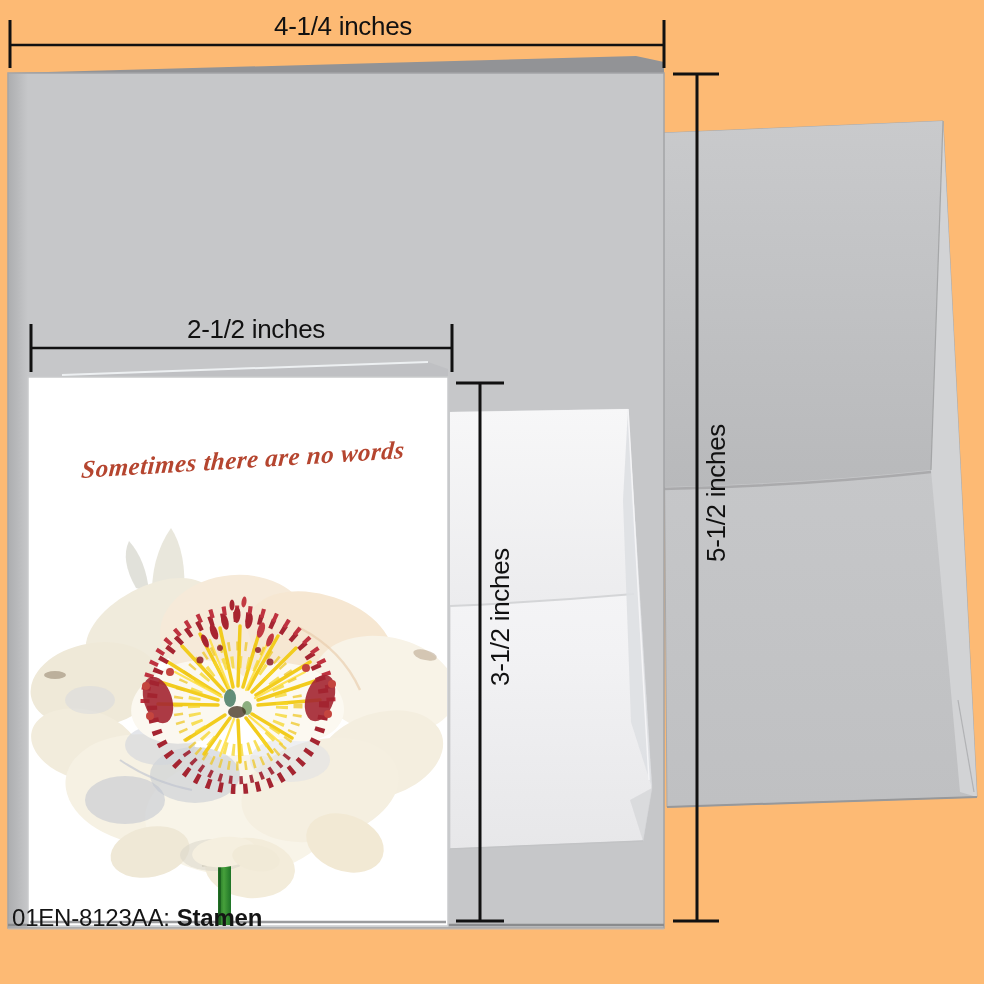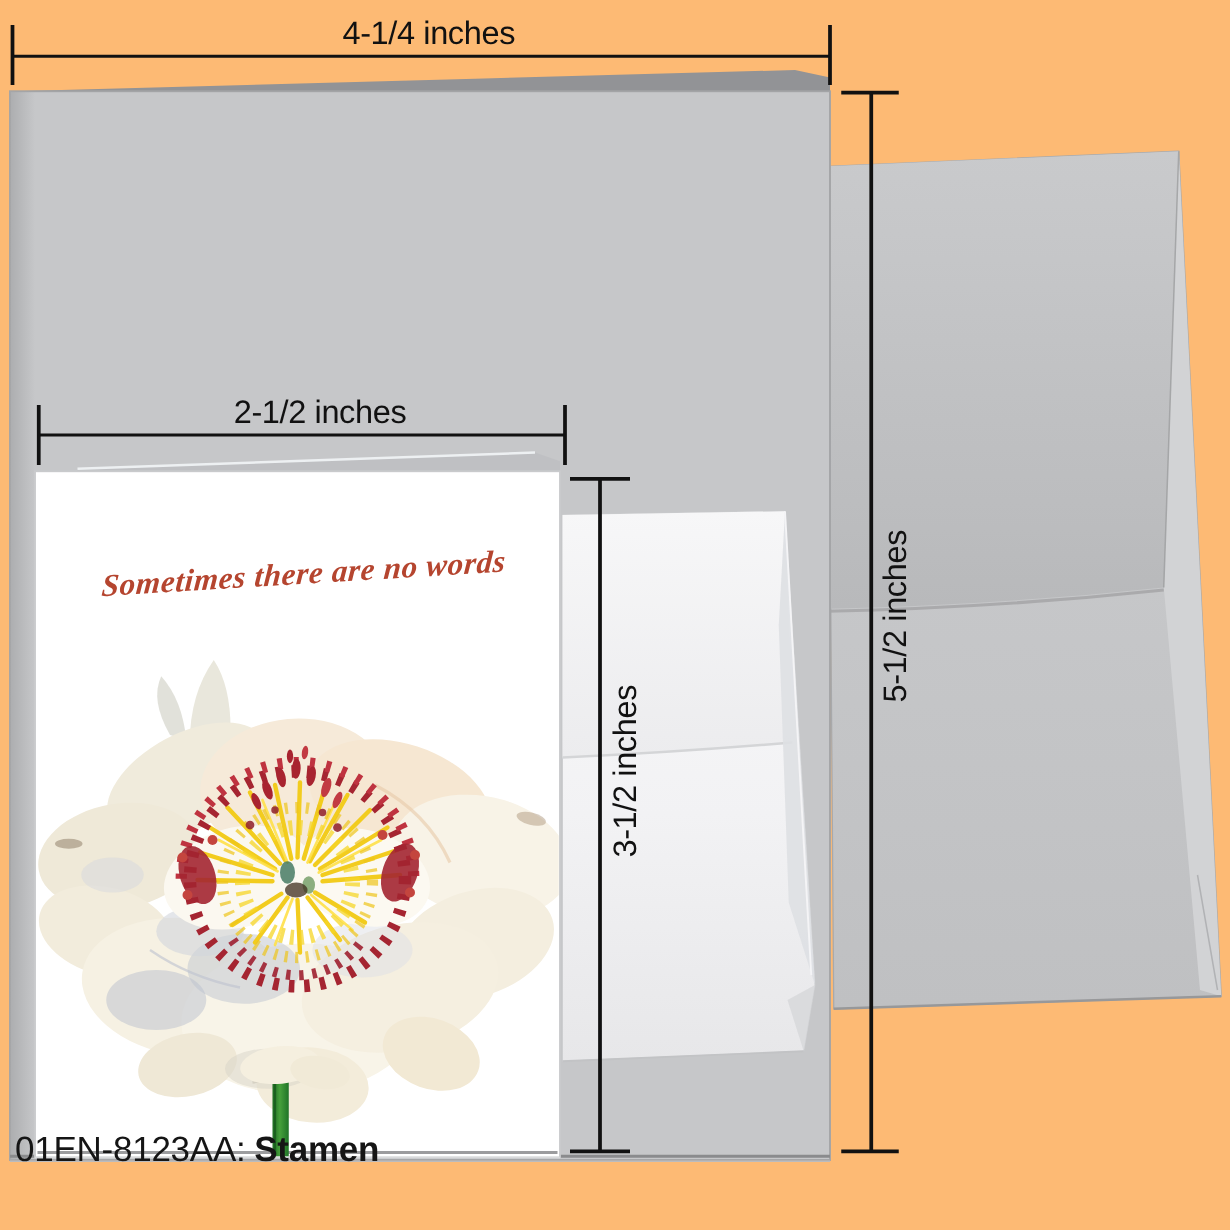--- a/index.html
+++ b/index.html
@@ -13,21 +13,21 @@
     text-align:center;white-space:nowrap;width:160px;letter-spacing:-0.3px;
   }
   .rot{transform:rotate(-90deg);}
   .message{
     position:absolute;left:58px;top:446px;width:370px;text-align:center;
     font-family:"Liberation Serif",serif;font-style:italic;font-weight:bold;
     font-size:25px;color:#b5452f;transform:rotate(-3.5deg) skewX(-8deg);
     letter-spacing:0.5px;white-space:nowrap;
   }
   .caption{
-    position:absolute;left:12px;top:904px;font-size:28px;color:#151515;
+    position:absolute;left:12px;top:904px;font-size:24px;color:#151515;
     letter-spacing:-0.2px;white-space:nowrap;
   }
   .caption .bold{font-weight:bold;margin-left:7px;}
 </style>
 </head>
 <body>
 
 <div class="stage">
 
   <svg width="984" height="984" viewBox="0 0 984 984">

